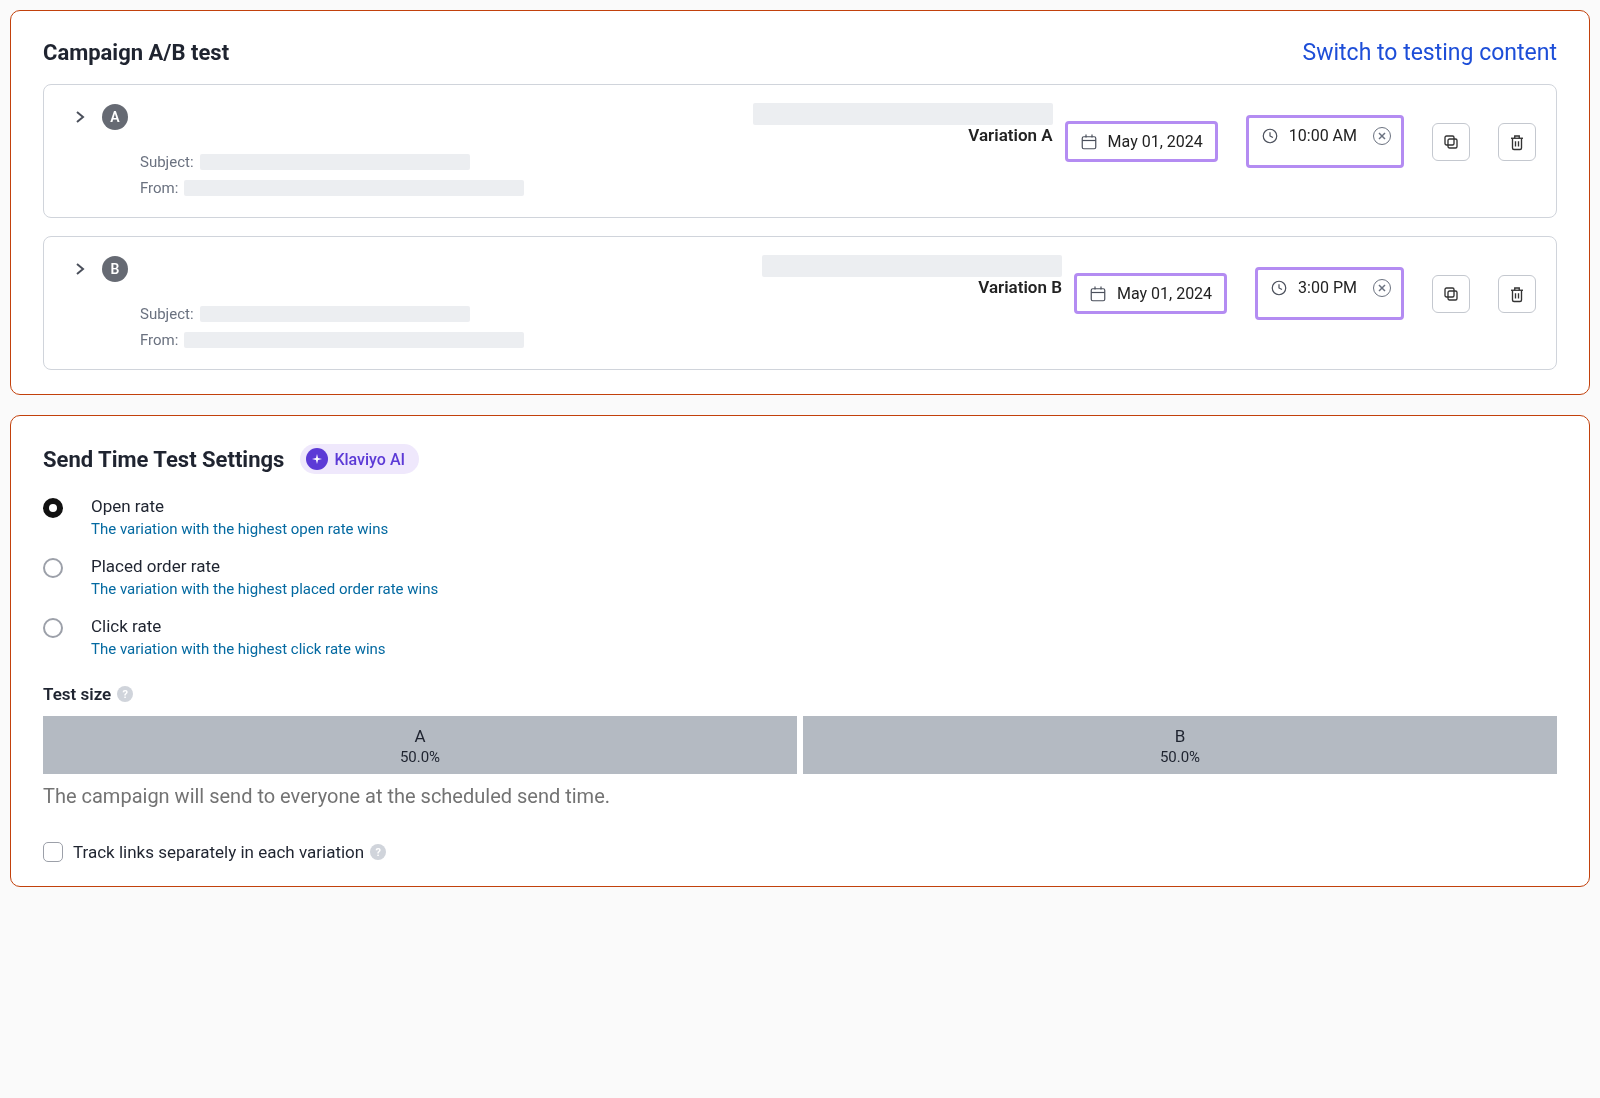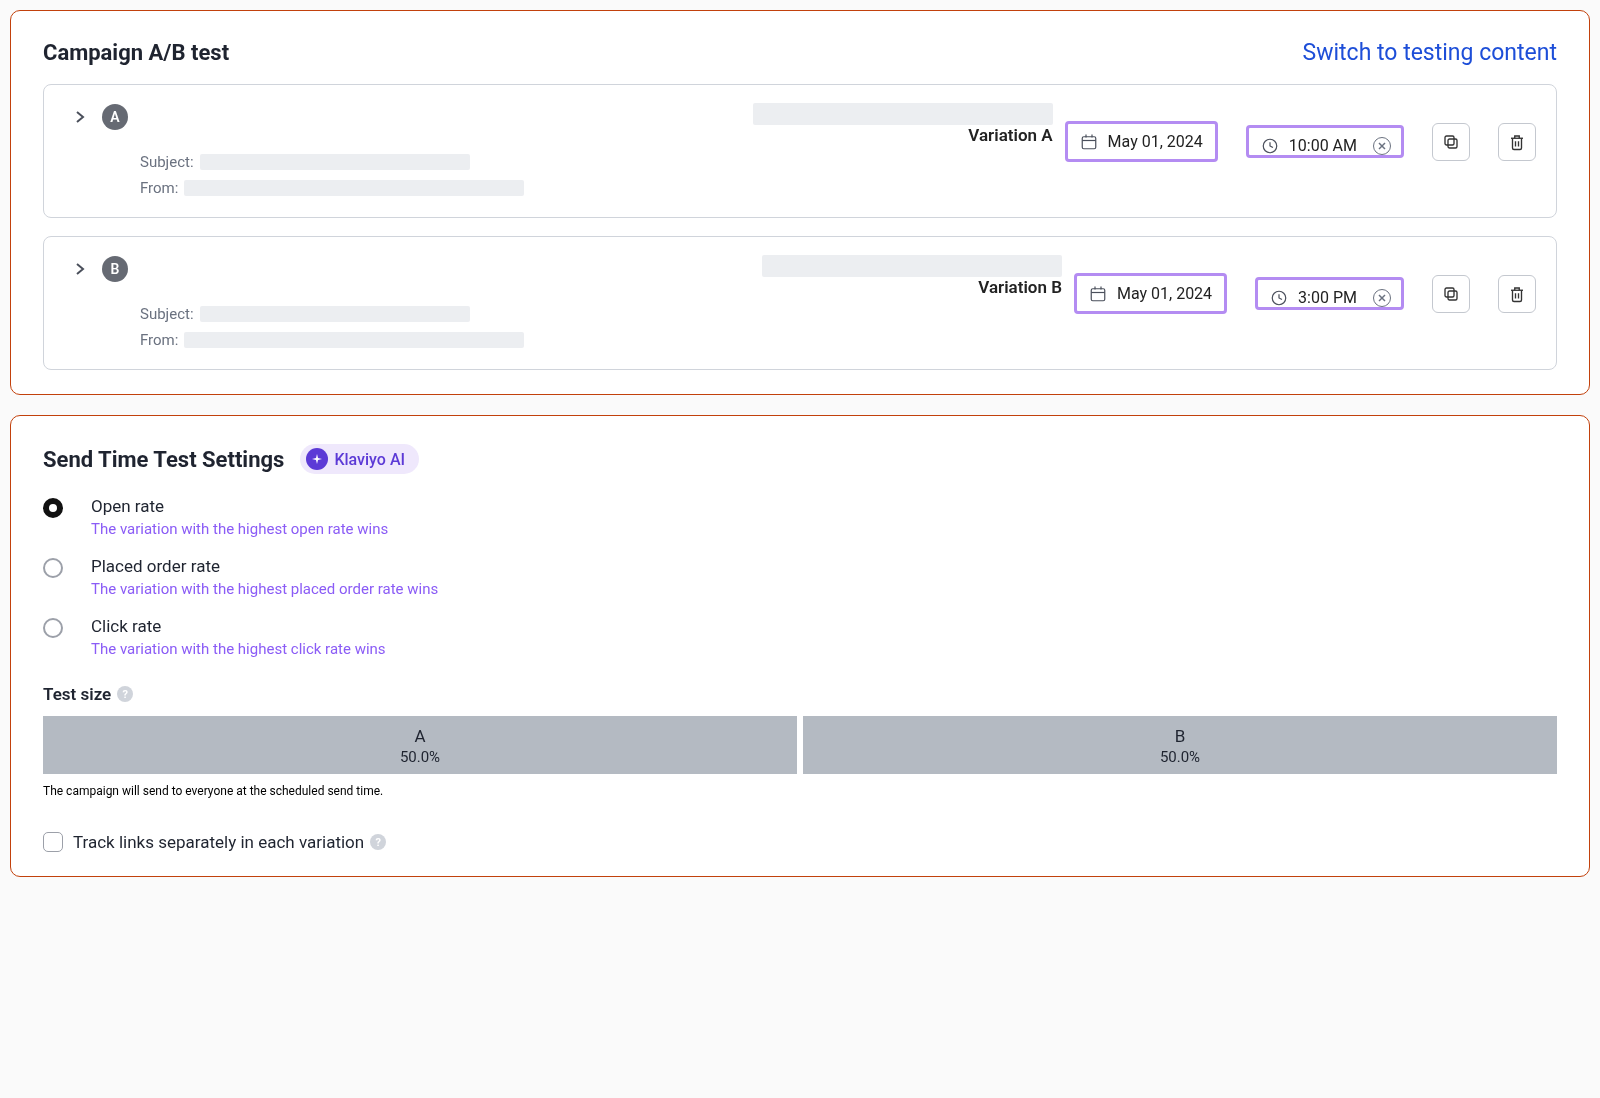--- a/index.html
+++ b/index.html
@@ -66,32 +66,32 @@
     background: #eceef1;
     border-radius: 2px;
     display: inline-block;
   }
   .ph-name { width: 300px; height: 22px; }
   .var-name { font-size: 17px; font-weight: 600; color: #222; }
   .meta-line { display:flex; align-items:center; gap:6px; margin-top: 8px; }
   .meta-label { color:#6b7280; font-size:15px; }
   .ph-subject { width:270px; height:16px; }
   .ph-from { width:340px; height:16px; }
-  .controls { display:flex; align-items:center; gap:28px; margin-top:18px; }
+  .controls { display:flex; align-items:center; gap:28px; margin-top:12px; }
   .date-box, .time-box {
     border: 3px solid #b48cf2;
     border-radius: 4px;
     padding: 8px 12px;
     display:flex; align-items:center; gap:10px;
     font-size: 16px;
     color:#222;
     cursor:pointer;
     background:#fff;
   }
-  .time-box { padding: 8px 10px 0 12px; justify-content: space-between; }
+  .time-box { padding: 8px 10px 20px 12px; justify-content: space-between; }
   .icon-btn {
     width: 38px; height: 38px;
     border: 1px solid #c4c8cf;
     border-radius: 6px;
     background:#fff;
     display:flex; align-items:center; justify-content:center;
     cursor:pointer;
   }
   .icon-btn svg { stroke:#333; stroke-width:1.8; fill:none; }
   .clear-x {
@@ -128,41 +128,41 @@
   .radio-item:last-child { margin-bottom: 0; }
   .radio {
     width:20px; height:20px; border-radius:50%;
     border:2px solid #9ca0a9;
     margin-top:2px;
     flex-shrink:0;
     display:flex; align-items:center; justify-content:center;
   }
   .radio.selected { border-color:#111; border-width: 6px; }
   .radio-label { font-size:17px; color:#1f2430; }
-  .radio-desc { font-size:15px; color:#8b5cf6; margin-top:4px; }
+  .radio-desc { font-size:15px; color:#0369a1; margin-top:4px; }
   .test-size-label { display:flex; align-items:center; gap:6px; font-size:17px; font-weight:600; margin-bottom: 12px; }
   .help-dot {
     width:16px; height:16px; border-radius:50%;
     background:#d0d4db; color:#fff;
     font-size:11px; font-weight:700;
     display:inline-flex; align-items:center; justify-content:center;
   }
   .test-bar {
     display:flex; gap:6px; margin-bottom:10px;
   }
   .test-seg {
     flex:1;
     background:#b4bac2;
     color:#1f2430;
     text-align:center;
     padding: 10px 0 8px 0;
   }
   .test-seg .seg-letter { font-size:17px; }
   .test-seg .seg-pct { font-size:15px; margin-top:2px; }
-  .note { color:#000000; font-size:12px; margin-bottom: 34px; }
+  .note { color:#737373; font-size:20px; margin-bottom: 34px; }
   .checkbox-row { display:flex; align-items:center; gap:10px; }
   .checkbox {
     width:20px; height:20px;
     border:1.5px solid #9ca0a9;
     border-radius:5px;
     cursor:pointer;
   }
   .checkbox-label { font-size:17px; color:#1f2430; display:flex; align-items:center; gap:6px; }
 </style>
 </head>

